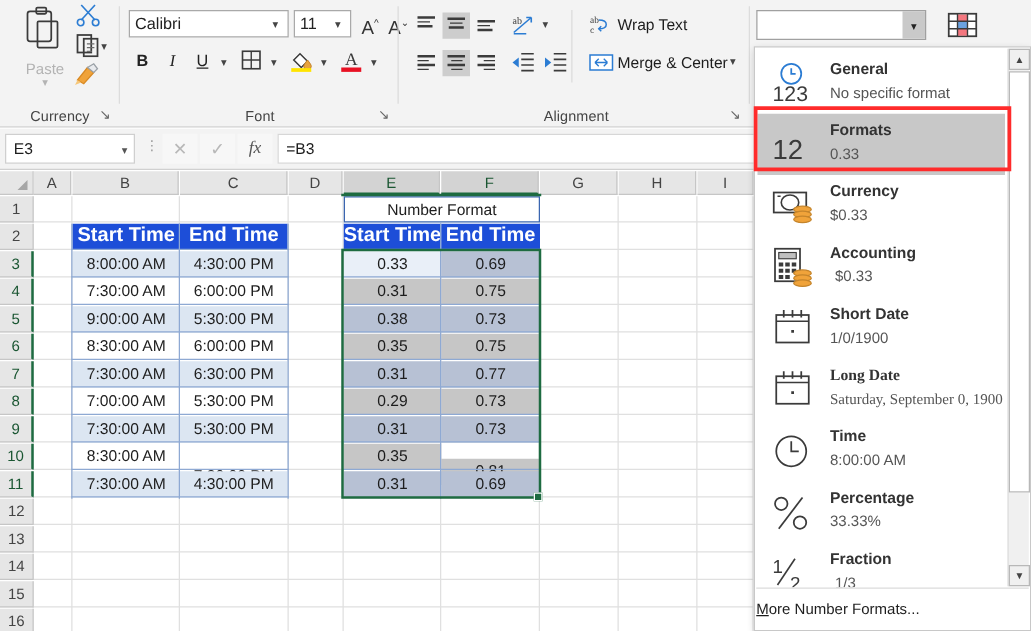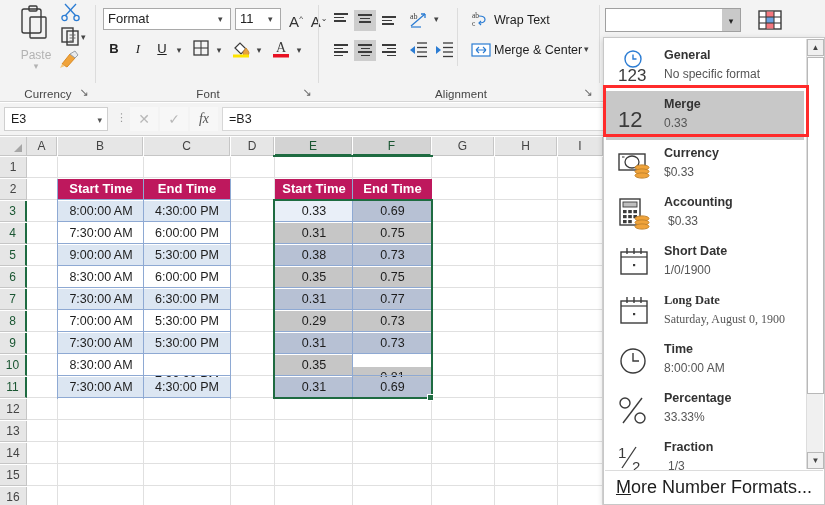--- a/index.html
+++ b/index.html
@@ -151,22 +151,22 @@
     line-height: 20px; overflow: hidden; white-space: nowrap;
   }
   .gl-v { position: absolute; width: 1px; background: #e0e0e0; }
   .gl-h { position: absolute; height: 1px; background: #e0e0e0; }
 
   .hdr-title {
     background: #fff; border: 1px solid #3b66b0; color: #1d1d1d;
     text-align: center; font-size: 12.5px;
   }
   .hdr-sub {
-    background: #be185d; color: #fff; font-weight: bold;
-    text-align: center; font-size: 13px;
+    background: #1d4ed8; color: #fff; font-weight: bold;
+    text-align: center; font-size: 16px;
   }
   .data-cell { text-align: center; color: #1d1d1d; }
   .band-a { background: #dce6f2; }
   .band-b { background: #ffffff; }
   .selv-a { background: #b7c1d4; }
   .selv-b { background: #c6c6c6; }
   .active-cell { background: #e9eff8; }
   .tbl-border-v { position: absolute; width: 1px; background: #8ea9d3; }
   .tbl-border-h { position: absolute; height: 1px; background: #8ea9d3; }
 
@@ -207,21 +207,21 @@
     background: #f0f0f0; border: 1px solid #b8b8b8;
     font-size: 8px; color: #444; text-align: center; line-height: 15px;
   }
   .nf-sb .thumb {
     position: absolute; left: 0; top: 18px; width: 17px; height: 337px;
     background: #fff; border: 1px solid #b8b8b8;
   }
   .nf-more {
     position: absolute; left: 1px; bottom: 1px; width: 218px; height: 33px;
     border-top: 1px solid #dcdcdc; background: #fff;
-    font-size: 18px; color: #1d1d1d; text-align: center; line-height: 33px; margin-top: 44px;
+    font-size: 12px; color: #1d1d1d; text-align: left; line-height: 33px; margin-top: 44px;
   }
   .nf-more u { text-decoration: underline; }
 
   .iconstroke { fill: none; stroke: #3b3b3b; stroke-width: 1.4; }
 </style>
 </head>
 <body>
 
 <div id="app">
 
@@ -266,21 +266,21 @@
         </svg>
       </div>
 
       <div class="grp-label">Currency</div>
       <div class="dlg" style="right:6px;">↘</div>
       <div class="grp-sep" style="right:0;"></div>
     </div>
 
     <div class="grp" id="grp-font">
       <div class="font-name-box">
-        <span>Format</span>
+        <span>Calibri</span>
         <span class="combo-caret">▾</span>
       </div>
       <div class="font-size-box">
         <span>11</span>
         <span class="combo-caret">▾</span>
       </div>
       <div class="grow-a" style="left:188px;">
         <span>A</span><sup style="font-size:8px;">^</sup>
       </div>
       <div class="shrink-a" style="left:211px;">
@@ -543,20 +543,21 @@
     <div class="tbl-border-h" style="left:57px;top:84px;width:174px;"></div>
     <div class="tbl-border-h" style="left:57px;top:106px;width:174px;"></div>
     <div class="tbl-border-h" style="left:57px;top:128px;width:174px;"></div>
     <div class="tbl-border-h" style="left:57px;top:150px;width:174px;"></div>
     <div class="tbl-border-h" style="left:57px;top:172px;width:174px;"></div>
     <div class="tbl-border-h" style="left:57px;top:194px;width:174px;"></div>
     <div class="tbl-border-h" style="left:57px;top:216px;width:174px;"></div>
     <div class="tbl-border-h" style="left:57px;top:238px;width:174px;"></div>
     <div class="tbl-border-h" style="left:57px;top:260px;width:174px;"></div>
 
+    <div class="cell hdr-title" style="left:275px;top:20px;width:157px;">Number Format</div>
 
     <div class="cell hdr-sub" style="left:275px;top:42px;width:78px;">Start Time</div>
     <div class="cell hdr-sub" style="left:353px;top:42px;width:79px;">End Time</div>
 
     <div class="cell data-cell active-cell" style="left:275px;top:64px;width:78px;">0.33</div>
     <div class="cell data-cell selv-a" style="left:353px;top:64px;width:79px;">0.69</div>
     <div class="cell data-cell selv-b" style="left:275px;top:86px;width:78px;">0.31</div>
     <div class="cell data-cell selv-b" style="left:353px;top:86px;width:79px;">0.75</div>
     <div class="cell data-cell selv-a" style="left:275px;top:108px;width:78px;">0.38</div>
     <div class="cell data-cell selv-a" style="left:353px;top:108px;width:79px;">0.73</div>
@@ -604,21 +605,21 @@
         <div class="nf-title">General</div>
         <div class="nf-sub">No specific format</div>
       </div>
 
       <div class="nf-item highlight" style="top:53px;">
         <div class="nf-ico">
           <svg width="40" height="36" viewBox="0 0 40 36">
             <text x="2" y="29" font-size="22" fill="#3b3b3b" font-family="Liberation Sans, sans-serif">12</text>
           </svg>
         </div>
-        <div class="nf-title">Merge</div>
+        <div class="nf-title">Formats</div>
         <div class="nf-sub">0.33</div>
       </div>
 
       <div class="nf-item" style="top:102px;">
         <div class="nf-ico">
           <svg width="40" height="36" viewBox="0 0 40 36">
             <rect x="3" y="7" width="26" height="16" fill="#fff" stroke="#3b3b3b" stroke-width="1.4"></rect>
             <ellipse cx="16" cy="15" rx="7" ry="6" fill="none" stroke="#3b3b3b" stroke-width="1.3"></ellipse>
             <line x1="6" y1="10" x2="8.5" y2="10" stroke="#3b3b3b" stroke-width="1.1"></line>
             <line x1="24" y1="20" x2="26.5" y2="20" stroke="#3b3b3b" stroke-width="1.1"></line>
@@ -673,21 +674,21 @@
           <svg width="40" height="36" viewBox="0 0 40 36">
             <rect x="5" y="7" width="26" height="22" fill="#fff" stroke="#3b3b3b" stroke-width="1.4"></rect>
             <line x1="5" y1="12" x2="31" y2="12" stroke="#3b3b3b" stroke-width="1.2"></line>
             <line x1="11" y1="3" x2="11" y2="9" stroke="#3b3b3b" stroke-width="1.4"></line>
             <line x1="18" y1="3" x2="18" y2="9" stroke="#3b3b3b" stroke-width="1.4"></line>
             <line x1="25" y1="3" x2="25" y2="9" stroke="#3b3b3b" stroke-width="1.4"></line>
             <rect x="17" y="19" width="2.2" height="2.2" fill="#3b3b3b"></rect>
           </svg>
         </div>
         <div class="nf-title">Long Date</div>
-        <div class="nf-sub">Saturday, August 0, 1900</div>
+        <div class="nf-sub">Saturday, September 0, 1900</div>
       </div>
 
       <div class="nf-item" style="top:298px;">
         <div class="nf-ico">
           <svg width="40" height="36" viewBox="0 0 40 36">
             <circle cx="17" cy="18" r="12" fill="none" stroke="#3b3b3b" stroke-width="1.4"></circle>
             <path d="M17 10 L17 18 L23 18" fill="none" stroke="#3b3b3b" stroke-width="1.4"></path>
           </svg>
         </div>
         <div class="nf-title">Time</div>

